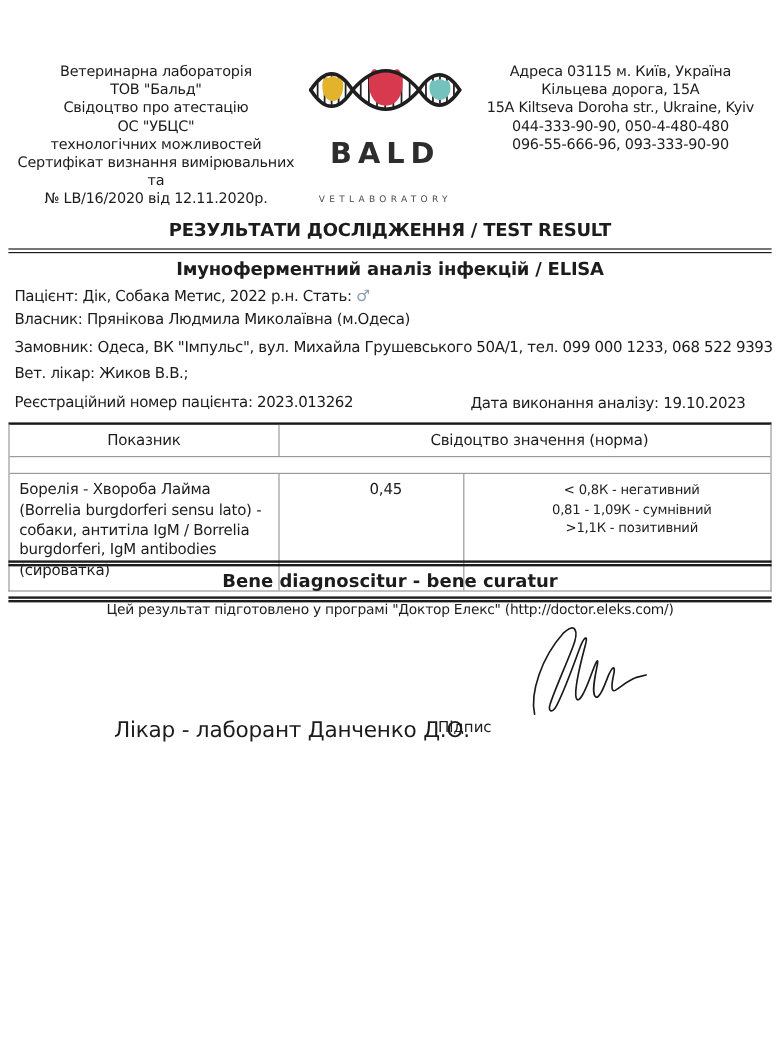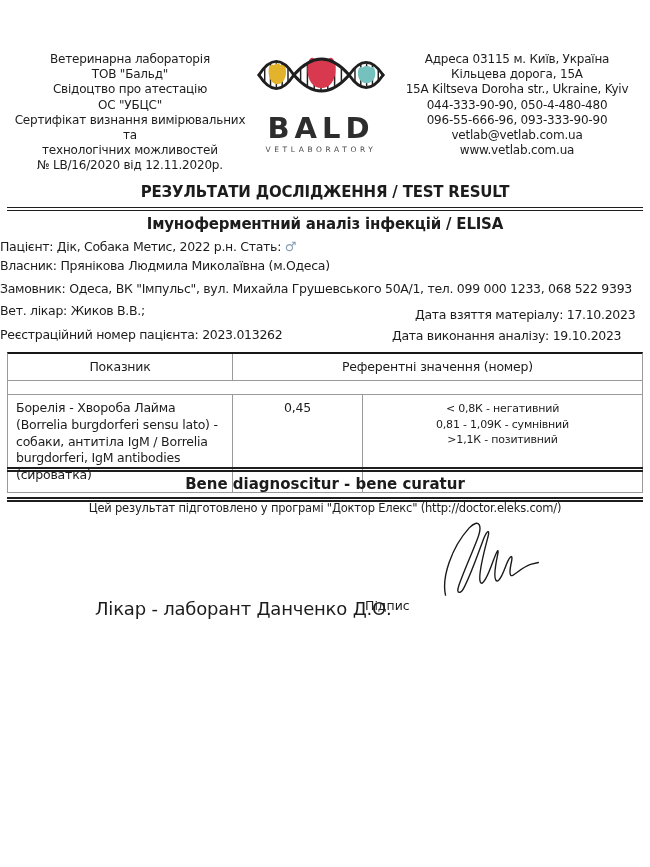--- a/index.html
+++ b/index.html
@@ -6,39 +6,39 @@
   .page{
     position:relative;width:650px;height:867px;background:#ffffff;overflow:hidden;
     font-family:"DejaVu Sans","Liberation Sans",sans-serif;color:#1c1c1c;
   }
   
   .hdr-left{position:absolute;left:10px;top:52px;width:240px;text-align:center;
     font-size:12px;line-height:15.2px;letter-spacing:-0.2px;}
   .hdr-right{position:absolute;left:393px;top:52px;width:248px;text-align:center;
     font-size:12px;line-height:15.2px;letter-spacing:-0.2px;}
   .logo{position:absolute;left:252px;top:42px;width:138px;text-align:center;}
-  .logo-name{font-size:29px;font-weight:bold;letter-spacing:5px;color:#2d2d2d;
+  .logo-name{font-size:24px;font-weight:bold;letter-spacing:5px;color:#2d2d2d;
     margin-top:1px;line-height:30px;}
-  .logo-sub{font-size:7.5px;letter-spacing:3.6px;color:#4a4a4a;margin-top:2px;}
+  .logo-sub{font-size:7.5px;letter-spacing:3.6px;color:#4a4a4a;margin-top:18px;}
   
   .title-main{position:absolute;left:0;top:183px;width:650px;text-align:center;
     font-size:15px;font-weight:bold;letter-spacing:-0.2px;}
   .rule-double{position:absolute;left:7px;width:636px;height:0;
     border-top:4px double #1d1d1d;}
   .title-sub{position:absolute;left:0;top:215px;width:650px;text-align:center;
     font-size:15px;font-weight:bold;letter-spacing:-0.2px;}
   
-  .info{position:absolute;left:0;font-size:12.5px;letter-spacing:-0.3px;white-space:nowrap;}
+  .info{position:absolute;left:12px;font-size:12.5px;letter-spacing:-0.3px;white-space:nowrap;}
   .sex{color:#8aa0b5;font-size:13px;}
   
   .rtable{position:absolute;left:7px;top:352px;width:636px;
     border-top:2px solid #161616;border-left:1px solid #9a9a9a;
     border-right:1px solid #9a9a9a;border-bottom:1px solid #9a9a9a;
     box-sizing:border-box;}
-  .trow{display:flex;}
+  .trow{display:flex;gap:24px;}
   .trow.head{border-bottom:1px solid #9a9a9a;}
   .trow.spacer{height:13px;border-bottom:1px solid #9a9a9a;}
   .cell{box-sizing:border-box;font-size:12.5px;letter-spacing:-0.2px;}
   .c1{width:225px;border-right:1px solid #9a9a9a;}
   .c2{width:130px;border-right:1px solid #9a9a9a;text-align:center;}
   .c3{flex:1;text-align:center;}
   .head .cell{padding:5px 4px 6px;text-align:center;}
   .body .c1{padding:5px 8px 8px;line-height:16.8px;}
   .body .c2{padding-top:5px;}
   .body .c3{padding-top:6px;font-size:11px;line-height:15.5px;min-height:62px;}
@@ -56,22 +56,22 @@
 </head>
 <body>
 
 <div class="page">
 
   <div class="hdr-left">
     <div>Ветеринарна лабораторія</div>
     <div>ТОВ "Бальд"</div>
     <div>Свідоцтво про атестацію</div>
     <div>ОС "УБЦС"</div>
+    <div>технологічних можливостей</div>
     <div>Сертифікат визнання вимірювальних та</div>
-    <div>технологічних можливостей</div>
     <div>№ LB/16/2020 від 12.11.2020р.</div>
   </div>
 
   <div class="logo">
     <svg width="138" height="66" viewBox="0 0 136 68">
       <g stroke="#1f1f1f" stroke-width="1.5" fill="none">
         <line x1="10" y1="27.5" x2="10" y2="40.5"></line>
           <line x1="16" y1="22.7" x2="16" y2="45.3"></line>
         <line x1="22" y1="21" x2="22" y2="47"></line>
           <line x1="28" y1="22.7" x2="28" y2="45.3"></line>
@@ -98,39 +98,37 @@
     <div class="logo-name">BALD</div>
     <div class="logo-sub">VETLABORATORY</div>
   </div>
 
   <div class="hdr-right">
     <div>Адреса 03115 м. Київ, Україна</div>
     <div>Кільцева дорога, 15А</div>
     <div>15A Kiltseva Doroha str., Ukraine, Kyiv</div>
     <div>044-333-90-90, 050-4-480-480</div>
     <div>096-55-666-96, 093-333-90-90</div>
-    <div>vetlab@vetlab.com.ua www.vetlab.com.ua</div>
   </div>
 
   <div class="title-main">РЕЗУЛЬТАТИ ДОСЛІДЖЕННЯ / TEST RESULT</div>
   <div class="rule-double" style="top:207px;"></div>
   <div class="title-sub">Імуноферментний аналіз інфекцій / ELISA</div>
 
   <div class="info" style="top:239px;"><span>Пацієнт: Дік, Собака Метис, 2022 р.н. Стать:</span> <span class="sex">♂</span></div>
   <div class="info" style="top:258px;">Власник: Прянікова Людмила Миколаївна (м.Одеса)</div>
   <div class="info" style="top:281px;">Замовник: Одеса, ВК "Імпульс", вул. Михайла Грушевського 50А/1, тел. 099 000 1233, 068 522 9393</div>
   <div class="info" style="top:303px;">Вет. лікар: Жиков В.В.;</div>
   <div class="info" style="top:327px;">Реєстраційний номер пацієнта: 2023.013262</div>
-  <div class="info" style="top:307px;left:415px;">Дата взяття матеріалу: 17.10.2023</div>
   <div class="info" style="top:328px;left:392px;">Дата виконання аналізу: 19.10.2023</div>
 
   <div class="rtable">
     <div class="trow head">
       <div class="cell c1">Показник</div>
-      <div class="cell c3">Референтні значення (номер)</div>
+      <div class="cell c3">Свідоцтво значення (норма)</div>
     </div>
     <div class="trow spacer"></div>
     <div class="trow body">
       <div class="cell c1">Борелія - Хвороба Лайма (Borrelia burgdorferi sensu lato) - собаки, антитіла IgM / Borrelia burgdorferi, IgM antibodies (сироватка)</div>
       <div class="cell c2">0,45</div>
       <div class="cell c3">
         <div>&lt; 0,8К - негативний</div>
         <div>0,81 - 1,09К - сумнівний</div>
         <div>&gt;1,1К - позитивний</div>
       </div>

